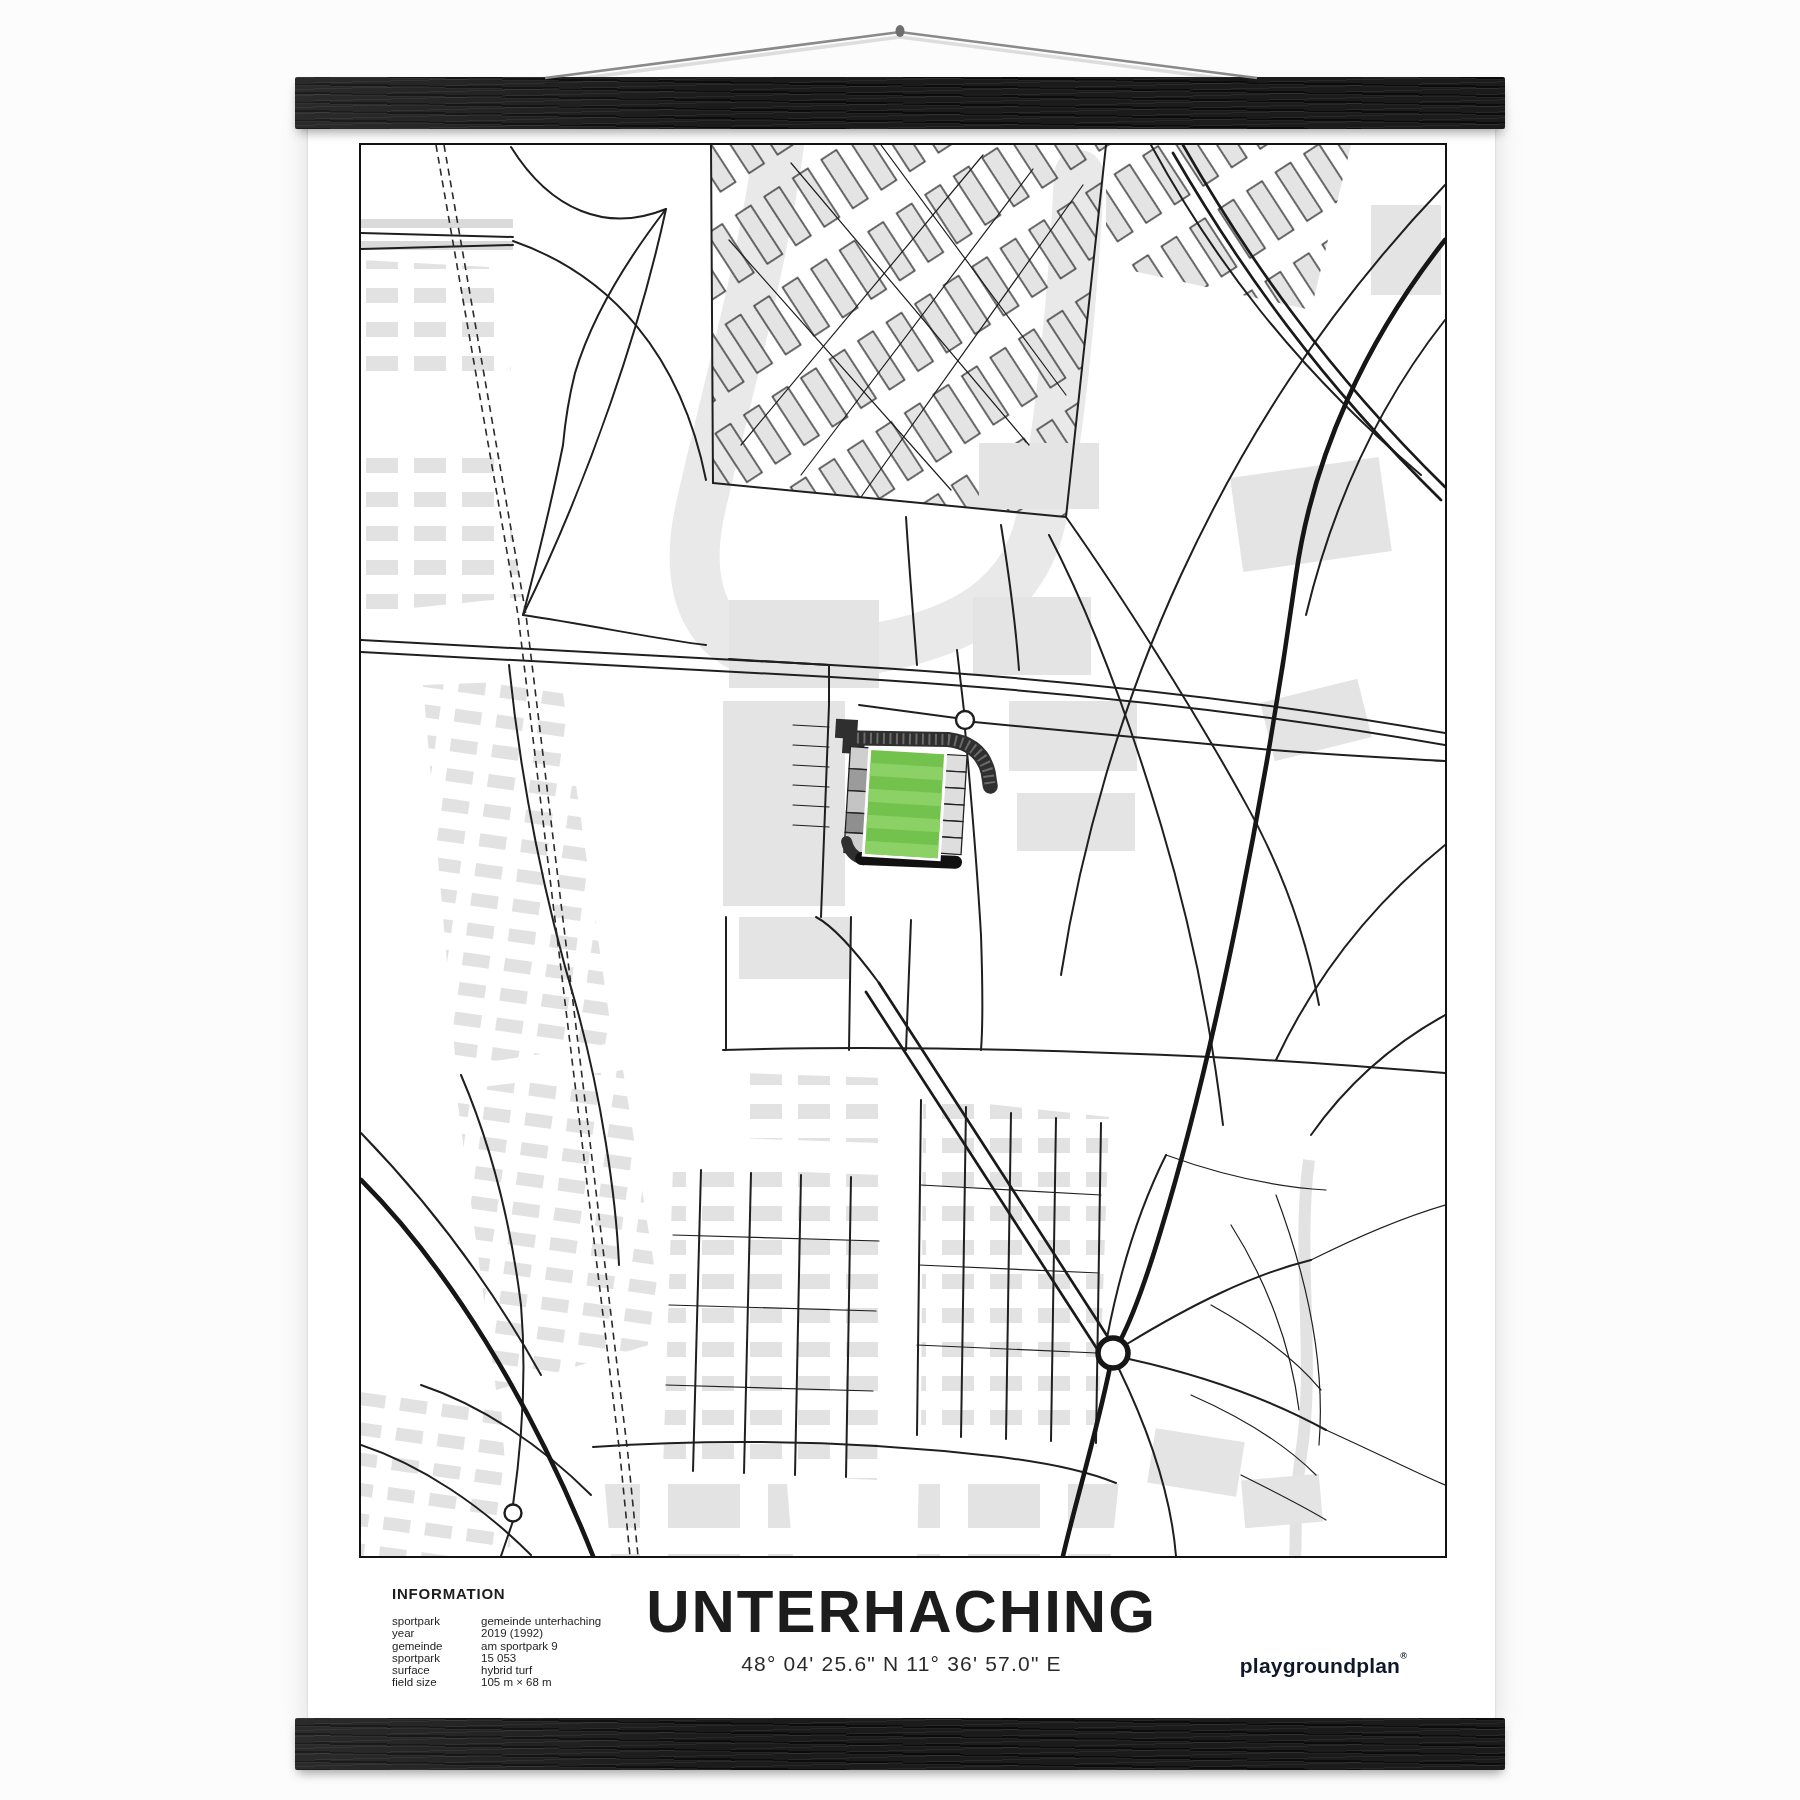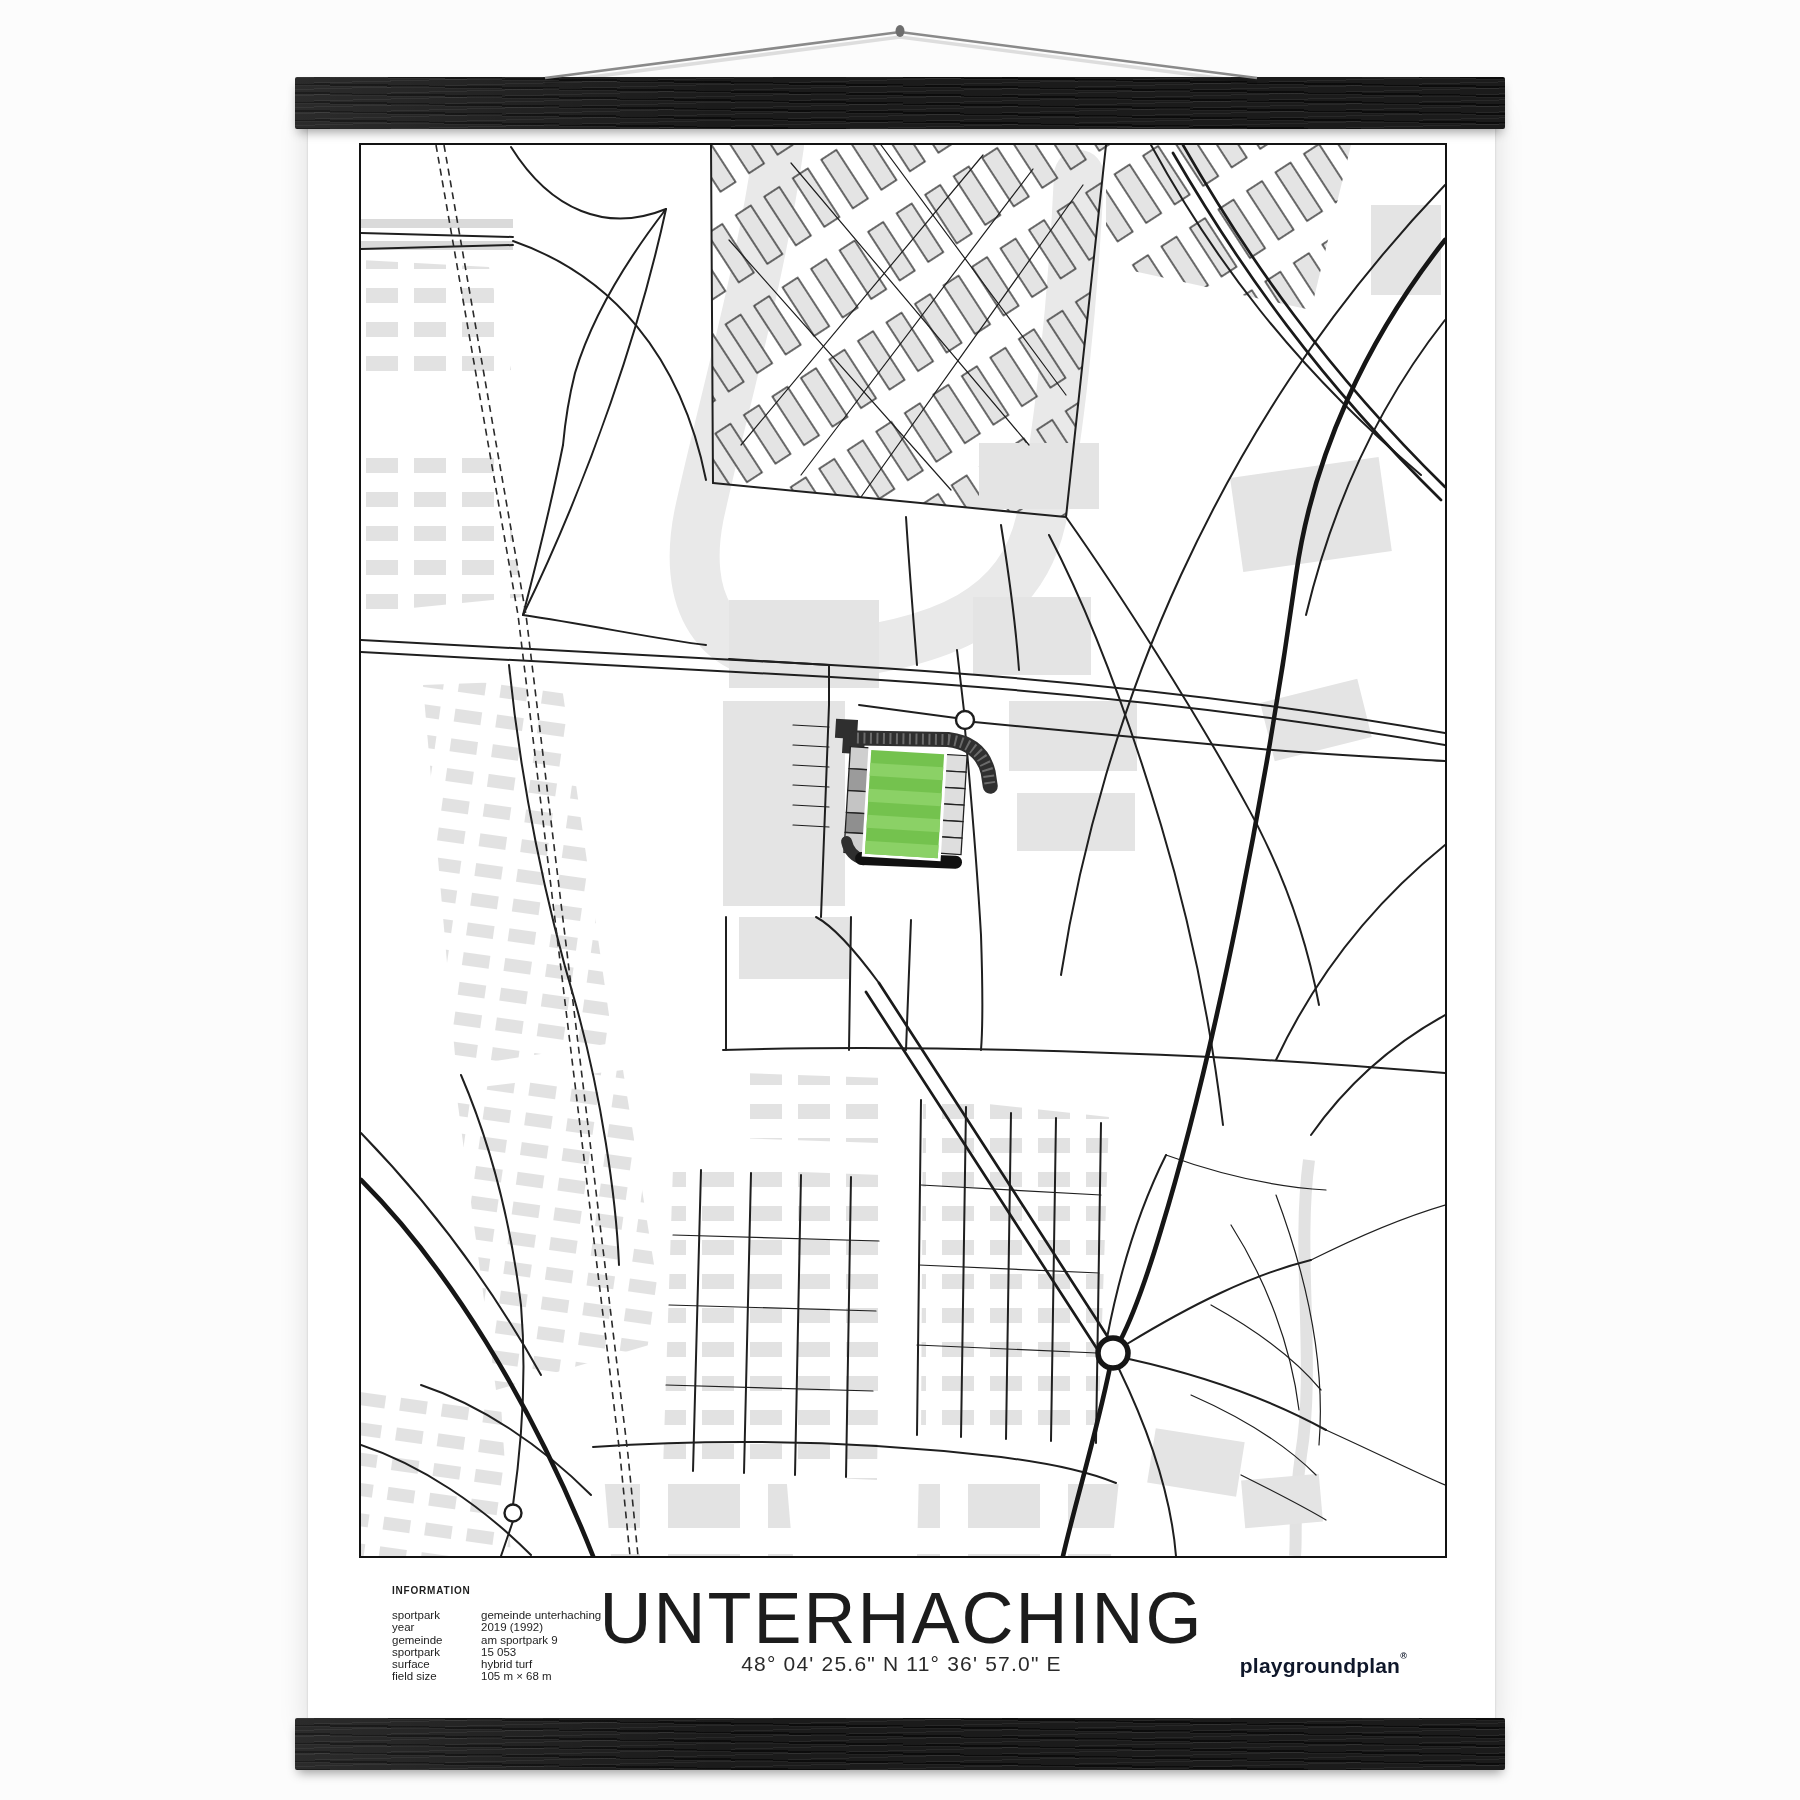--- a/index.html
+++ b/index.html
@@ -18,25 +18,25 @@
   .rail.top{top:77px;}
   .rail.bottom{top:1718px;}
   
   .paper{position:absolute;left:308px;top:100px;width:1187px;height:1620px;background:#ffffff;z-index:2;
          box-shadow:0 0 2px rgba(0,0,0,.16),0 12px 28px rgba(0,0,0,.13);}
   .map-frame{position:absolute;left:51px;top:43px;width:1084px;height:1411px;border:2px solid #131313;
              background:#ffffff;overflow:hidden;}
   .map-frame svg{display:block;}
   
   .info{position:absolute;left:84px;top:1485px;color:#1d1d1d;}
-  .info-heading{font-size:10px;font-weight:bold;letter-spacing:.8px;margin:0 0 13px 0;}
+  .info-heading{font-size:15px;font-weight:bold;letter-spacing:.8px;margin:0 0 13px 0;}
   .info-row{display:flex;font-size:11.5px;line-height:12.3px;}
   .info-row .lbl{width:89px;flex:0 0 89px;}
   .title{position:absolute;left:0;right:0;top:1482px;text-align:center;margin:0;
-         font-size:72px;font-weight:normal;letter-spacing:2px;color:#1c1c1c;line-height:1;}
+         font-size:60px;font-weight:bold;letter-spacing:2px;color:#1c1c1c;line-height:1;}
   .coords{position:absolute;left:0;right:0;top:1552px;text-align:center;
           font-size:21px;letter-spacing:1.2px;color:#2a2a2a;}
   .brand{position:absolute;right:88px;top:1551px;font-size:21px;font-weight:bold;color:#0f172a;letter-spacing:.2px;}
   .brand sup{font-size:9px;vertical-align:14px;}
 </style>
 </head>
 <body>
 
 <div class="scene">
 

